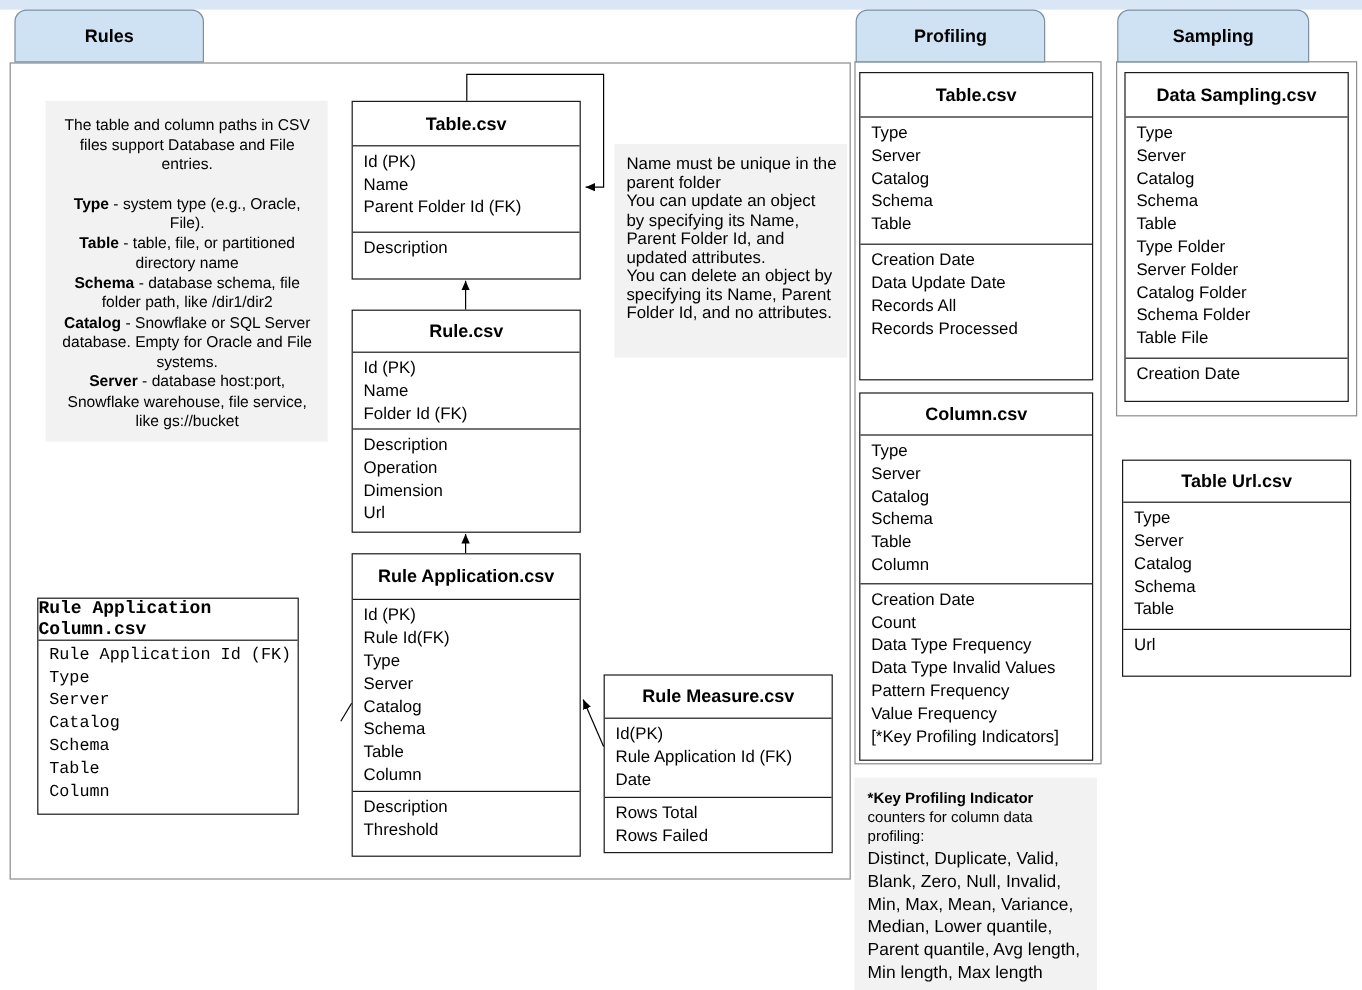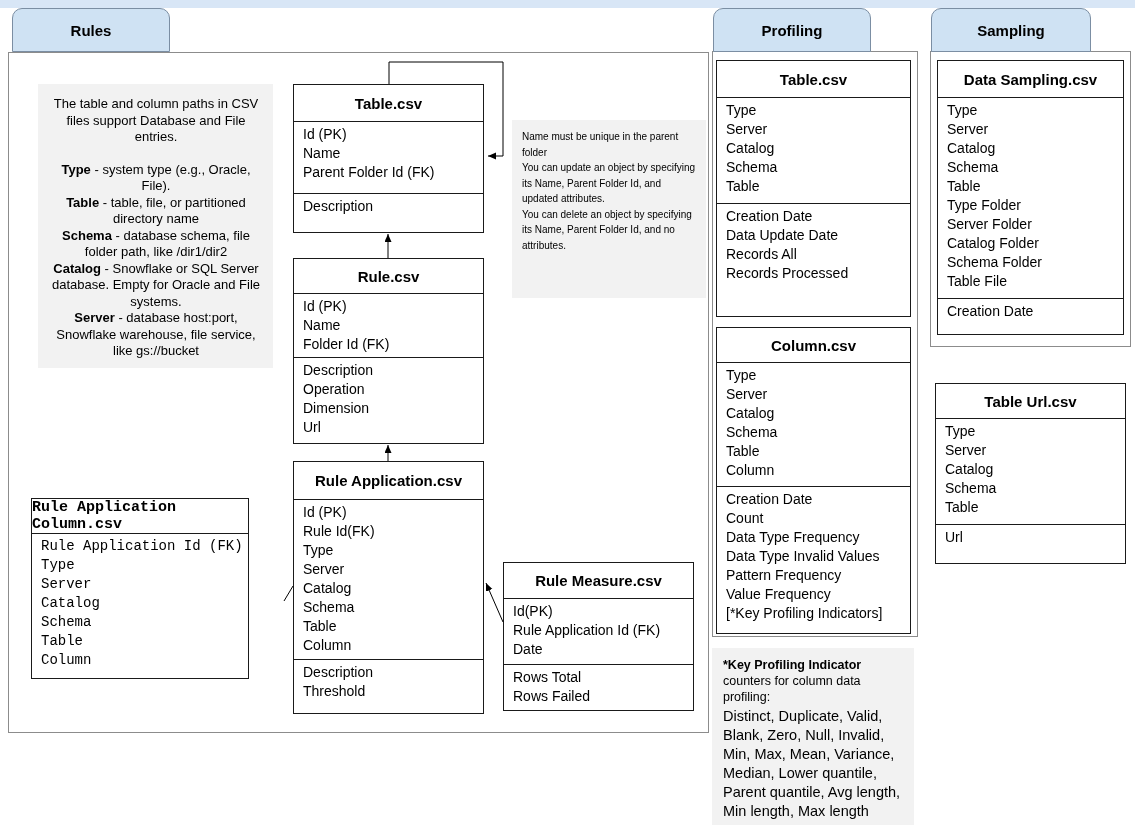--- a/index.html
+++ b/index.html
@@ -36,21 +36,21 @@
   #e-column{left:716px;top:327px;width:195px;}
   #e-datasampling{left:937px;top:60px;width:187px;}
   #e-tableurl{left:935px;top:383px;width:191px;}
 
   
   .note{position:absolute;background:#f2f2f2;box-sizing:border-box;z-index:2;}
   #n-csv{left:38px;top:84px;width:235px;height:284px;padding:12px 12px 0 13px;font-size:13px;line-height:16.5px;text-align:center;}
   #n-csv p{margin:0;}
   #n-csv .gap{height:16px;}
   #n-folder{left:512px;top:120px;width:194px;height:178px;padding:9px 8px 0 10px;
-            font-size:10px;line-height:15.5px;white-space:pre-wrap;}
+            font-size:14px;line-height:15.5px;white-space:pre-wrap;}
   #n-kpi{left:712px;top:648px;width:202px;height:177px;padding:9px 8px 0 11px;}
   #n-kpi .kpi-head{font-weight:bold;font-size:12.5px;line-height:16px;}
   #n-kpi .kpi-sub{font-size:12.5px;line-height:16px;}
   #n-kpi .kpi-list{font-size:14.5px;line-height:19px;margin-top:2px;}
 
   svg.wires{position:absolute;left:0;top:0;width:1135px;height:825px;z-index:4;pointer-events:none;}
 </style>
 </head>
 <body>
 

